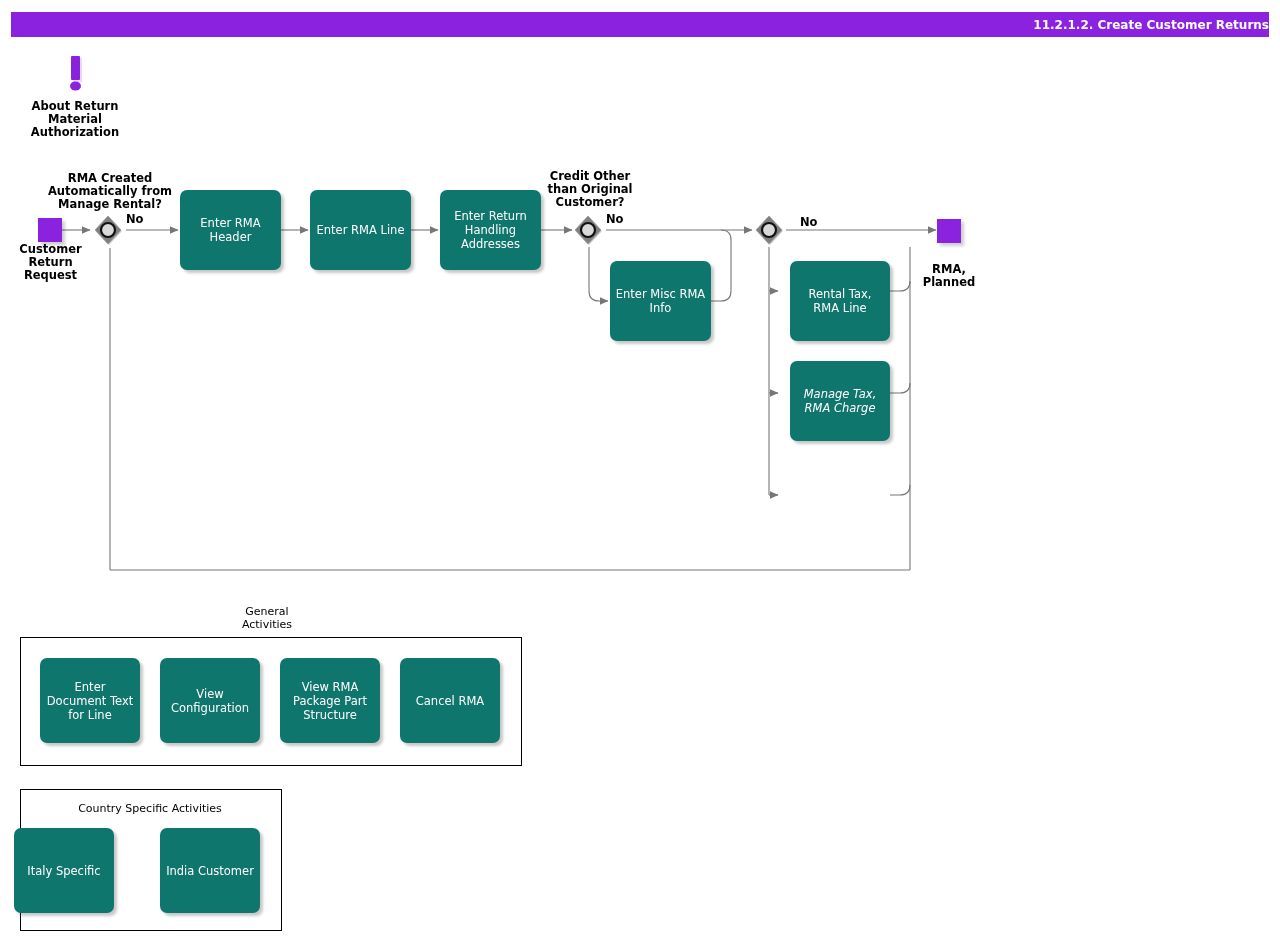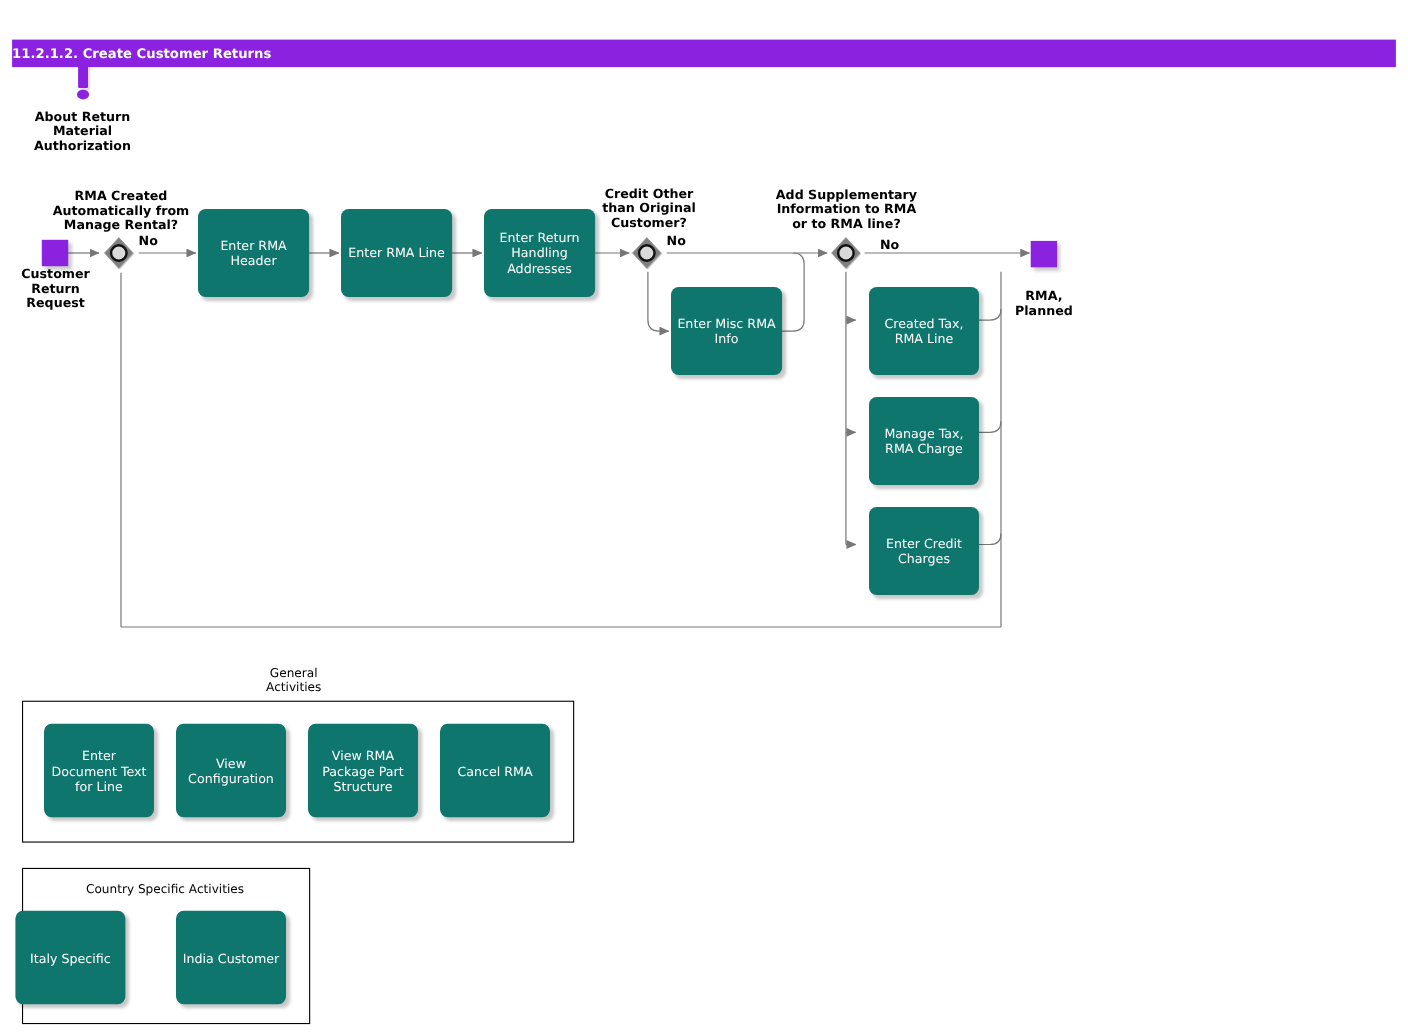--- a/index.html
+++ b/index.html
@@ -10,21 +10,21 @@
     position:relative;
     overflow:hidden;
     -webkit-font-smoothing:none;
   }
   .canvas{position:absolute;left:0;top:0;width:1280px;height:940px;}
 
   
   .titlebar{
     position:absolute;left:11px;top:12px;width:1258px;height:25px;
     background:#8A22E0;
-    display:flex;align-items:center;justify-content:flex-start;margin-top:24px;
+    display:flex;align-items:center;justify-content:flex-end;
   }
   .titlebar span{
     color:#ffffff;font-size:12px;font-weight:bold;
     font-family:"DejaVu Sans", sans-serif;letter-spacing:0px;
   }
 
   
   .wires{position:absolute;left:0;top:0;width:1280px;height:940px;pointer-events:none;}
 
   
@@ -184,46 +184,39 @@
       <circle cx="16" cy="16" r="7" fill="#d9d9d9" stroke="#111111" stroke-width="2.2"></circle>
     </svg>
   </div>
   <div class="lbl" style="left:606px;top:213px;width:28px;text-align:left;">No</div>
 
   <div class="pbox" style="left:610px;top:261px;width:101px;height:80px;">
     <span>Enter Misc RMA
 Info</span>
   </div>
 
-  <div class="lbl" style="left:692px;top:171px;width:155px;">Add Supplementary
-Information to RMA
-or to RMA line?</div>
   <div class="dec" style="left:753px;top:214px;">
     <svg width="32" height="32" viewBox="0 0 32 32">
       <path d="M17,3 L30,17 L17,31 L4,17 Z" fill="#000000" opacity="0.20"></path>
       <path d="M16,2 L29,16 L16,30 L3,16 Z" fill="#808080" stroke="#9a9a9a" stroke-width="0.8"></path>
       <circle cx="16" cy="16" r="7" fill="#d9d9d9" stroke="#111111" stroke-width="2.2"></circle>
     </svg>
   </div>
   <div class="lbl" style="left:800px;top:216px;width:28px;text-align:left;">No</div>
 
   <div class="pbox" style="left:790px;top:261px;width:100px;height:80px;">
-    <span>Created Tax,
+    <span>Rental Tax,
 RMA Line</span>
   </div>
 
-  <div class="pbox" style="left:790px;top:361px;width:100px;height:80px;">
+  <div class="pbox" style="left:790px;top:361px;width:100px;height:80px;font-style:italic;">
     <span>Manage Tax,
 RMA Charge</span>
   </div>
 
-  <div class="pbox" style="left:790px;top:461px;width:100px;height:80px;">
-    <span>Enter Credit
-Charges</span>
-  </div>
 
   <div class="term" style="left:937px;top:219px;"></div>
   <div class="lbl" style="left:900px;top:263px;width:98px;">RMA,
 Planned</div>
 
   <div class="frame-title" style="left:204px;top:605px;width:126px;">General
 Activities</div>
   <div class="frame" style="left:20px;top:637px;width:500px;height:127px;"></div>
 
   <div class="pbox" style="left:40px;top:658px;width:100px;height:85px;">

